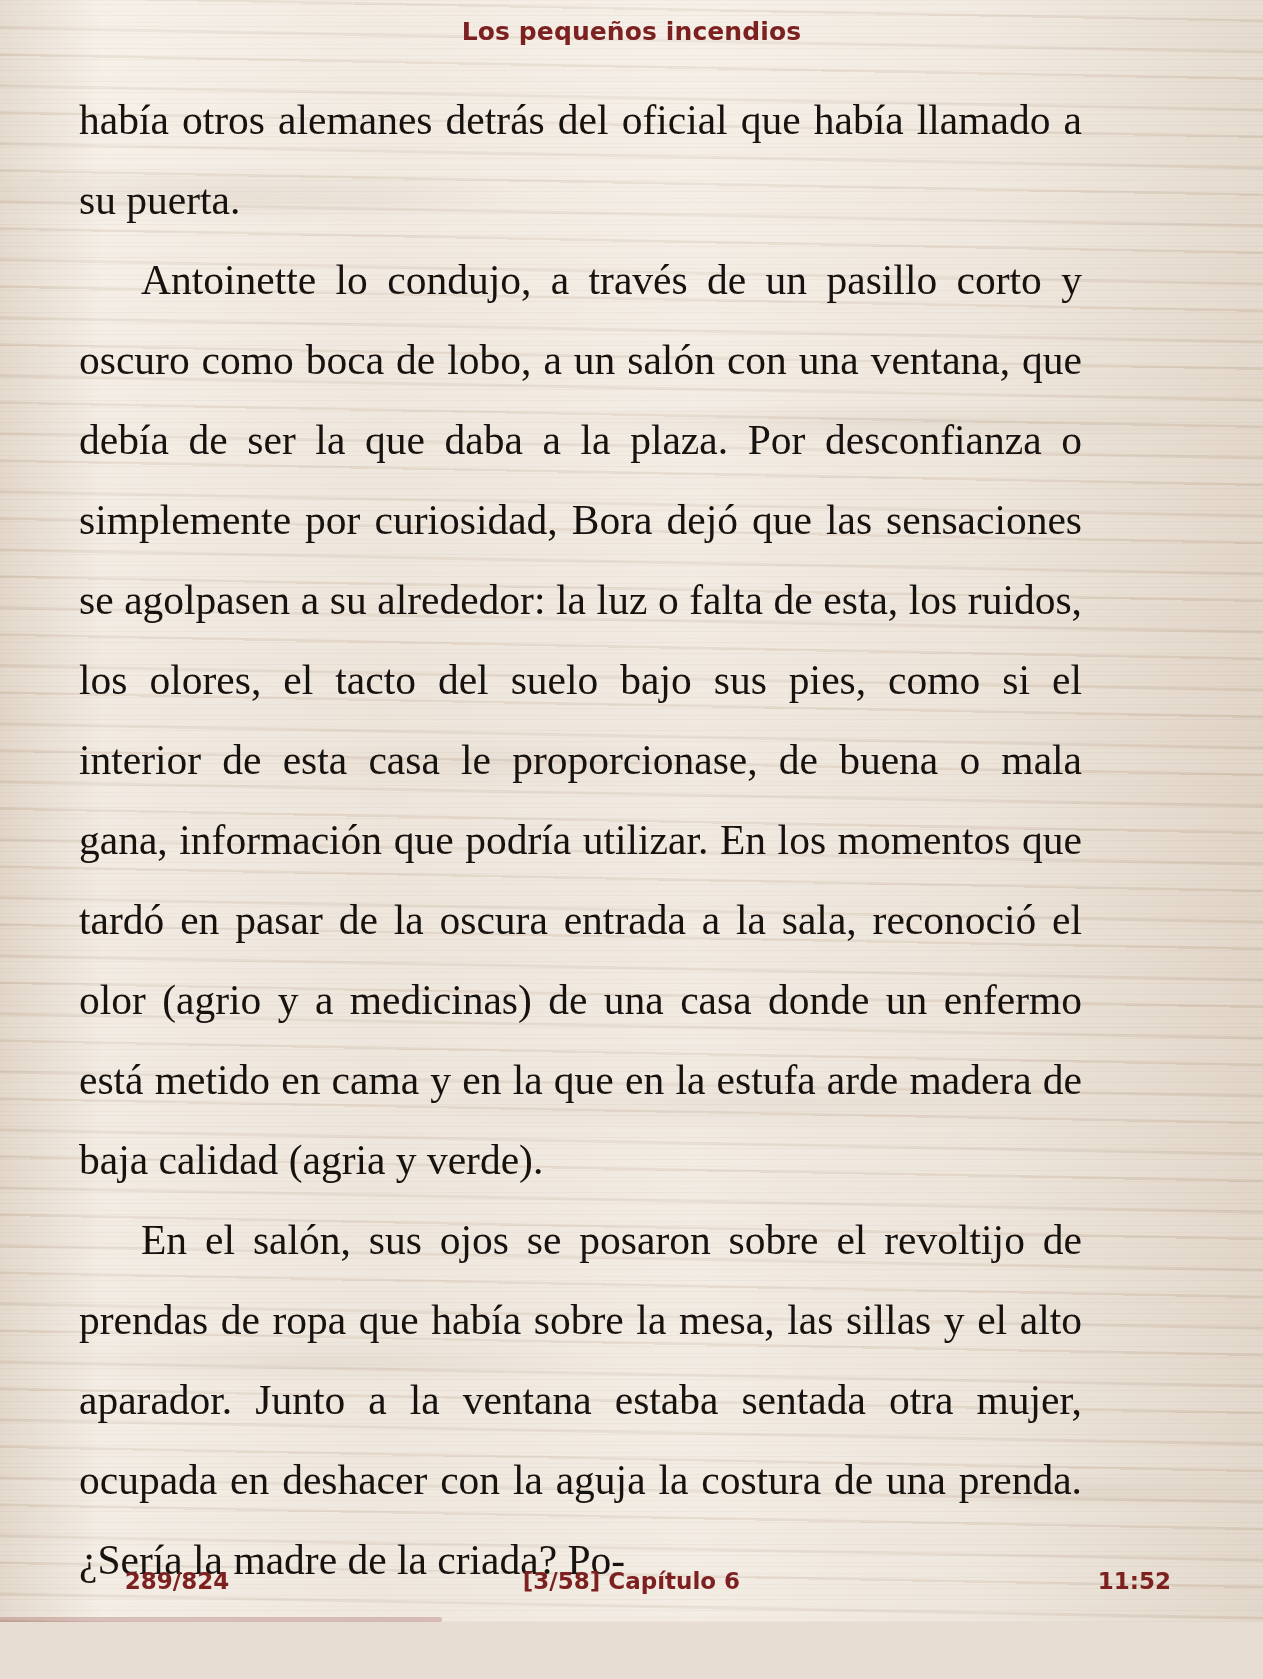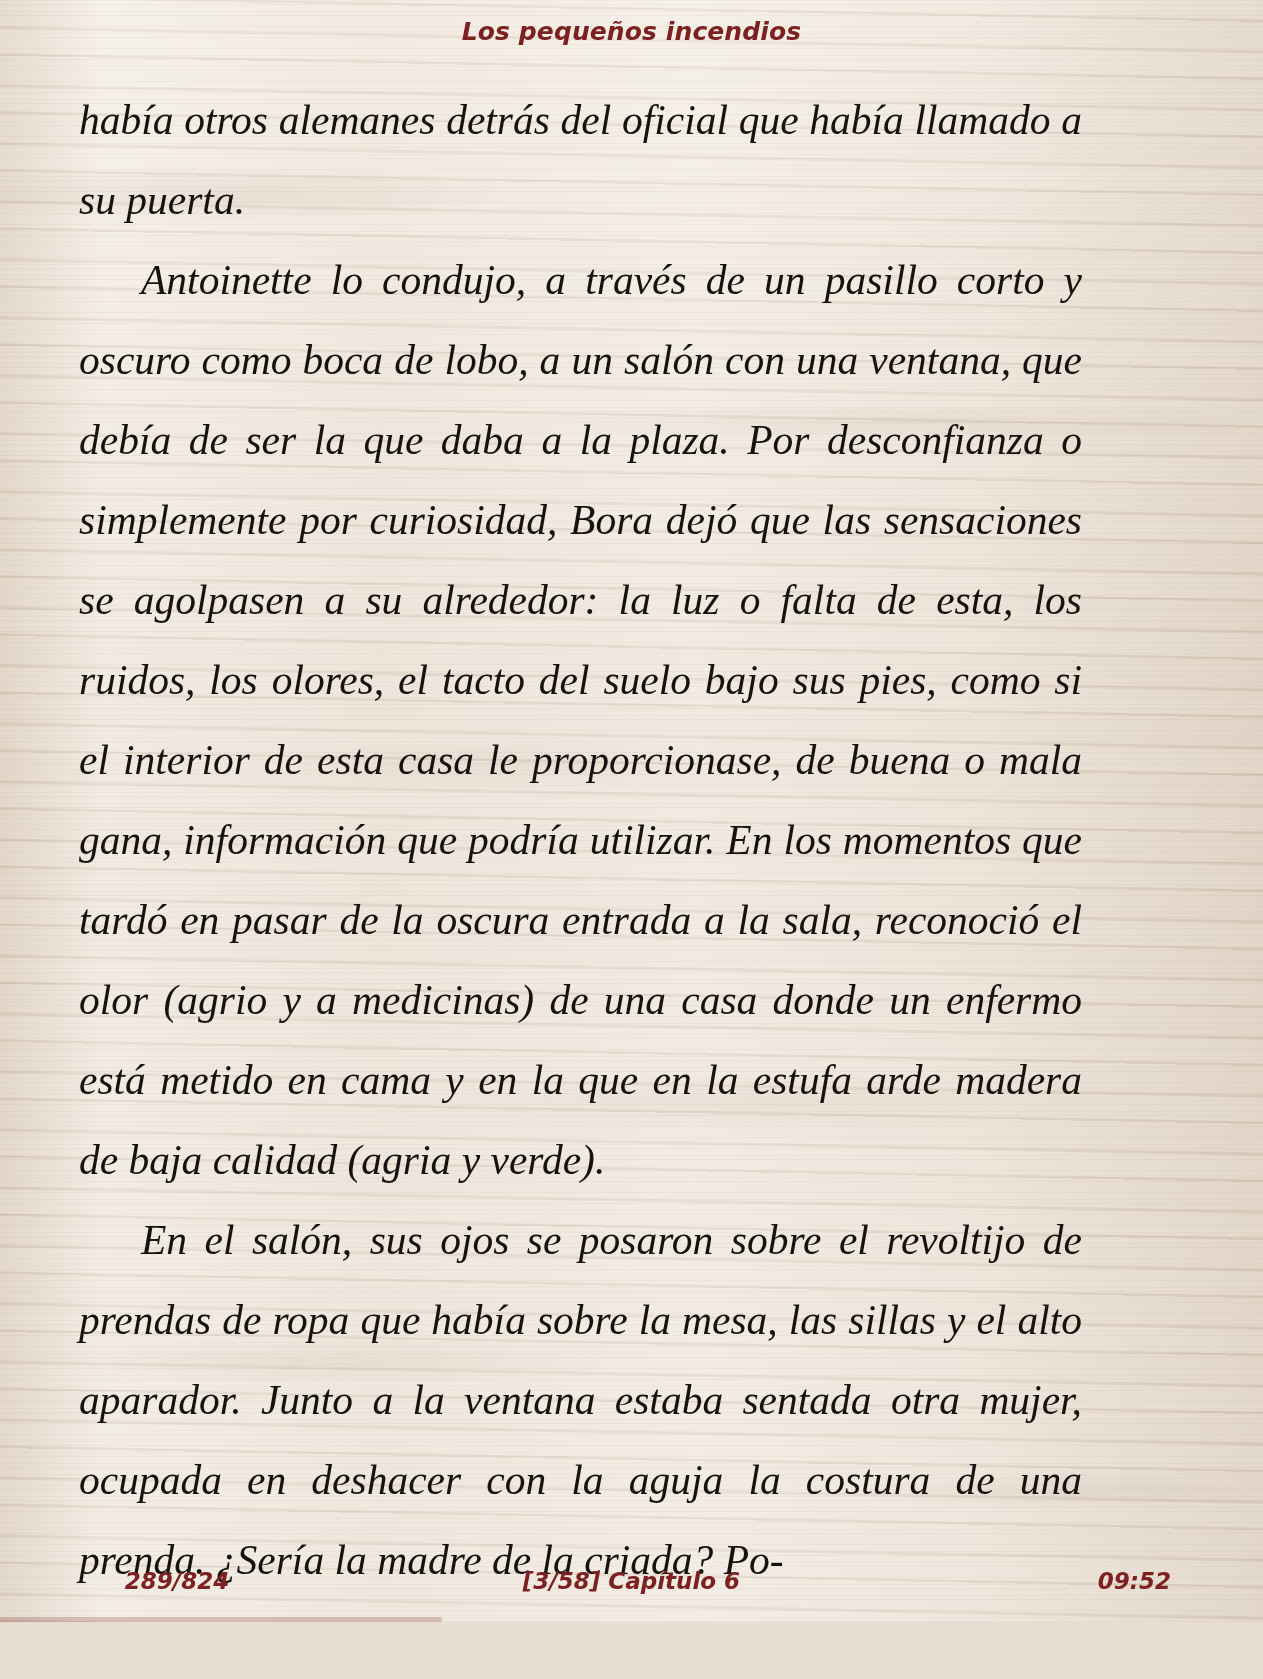--- a/index.html
+++ b/index.html
@@ -50,21 +50,20 @@
       linear-gradient(
         90deg,
         rgba(175, 148, 120, 0.22) 0%,
         rgba(255, 253, 249, 0.30) 8%,
         rgba(243, 236, 227, 0.18) 30%,
         rgba(255, 253, 249, 0.28) 55%,
         rgba(236, 226, 214, 0.20) 78%,
         rgba(170, 143, 115, 0.22) 100%
       ),
       linear-gradient(180deg, #efe7dd 0%, #e7dcd0 45%, #eae1d6 100%);
-    font-style: italic;
   }
   
   .reader::before {
     content: "";
     position: absolute;
     inset: 0;
     pointer-events: none;
     background-image:
       radial-gradient(ellipse 420px 42px at 18% 12%, rgba(140,110,82,0.10), rgba(0,0,0,0) 70%),
       radial-gradient(ellipse 520px 30px at 72% 26%, rgba(140,110,82,0.09), rgba(0,0,0,0) 70%),
@@ -167,17 +166,17 @@
       <span class="jl">Antoinette lo condujo, a través de un pasillo corto y oscuro como boca de lobo, a un salón con una ven­tana, que debía de ser la que daba a la plaza. Por des­confianza o simplemente por curiosidad, Bora dejó que las sensaciones se agolpasen a su alrededor: la luz o falta de esta, los ruidos, los olores, el tacto del suelo bajo sus pies, como si el interior de esta casa le proporcionase, de buena o mala gana, información que podría utilizar. En los momentos que tardó en pasar de la oscura entrada a la sala, reconoció el olor (agrio y a medicinas) de una casa donde un enfermo está metido en cama y en la que en la estufa arde ma­dera de baja calidad (agria y verde).</span>
     </p>
     <p class="indent">
       <span class="jl">En el salón, sus ojos se posaron sobre el revoltijo de prendas de ropa que había sobre la mesa, las sillas y el alto aparador. Junto a la ventana estaba sentada otra mujer, ocupada en deshacer con la aguja la cos­tura de una prenda. ¿Sería la madre de la criada? Po-</span>
     </p>
   </div>
 
   <div class="book-footer">
     <div class="footer-left">289/824</div>
     <div class="footer-center">[3/58] Capítulo 6</div>
-    <div class="footer-right">09:52</div>
+    <div class="footer-right">11:52</div>
   </div>
 
   <div class="progress-nub" style="width: 442.05px;"></div>
 </div>
 
 </body></html>

